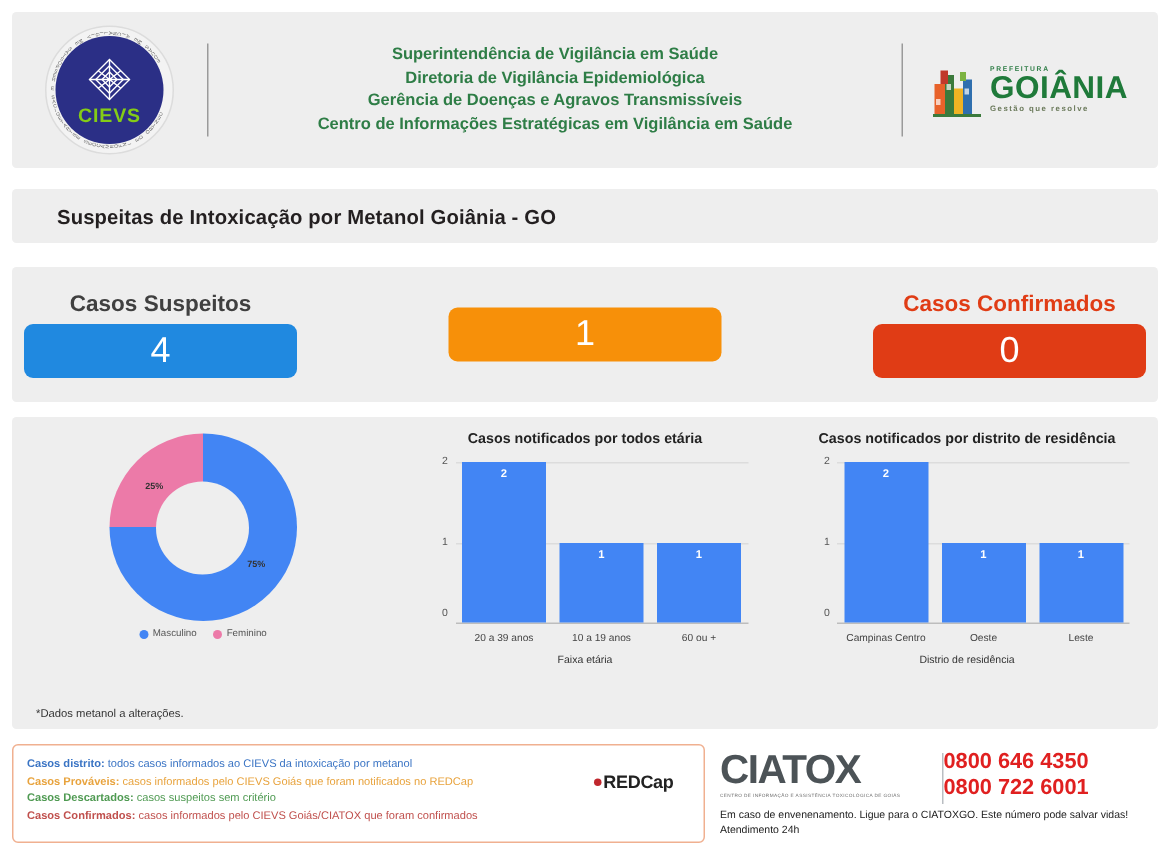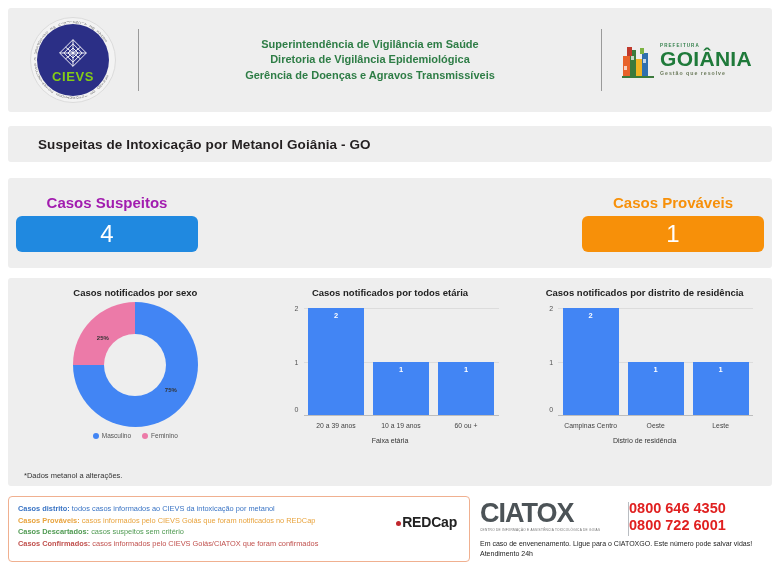--- a/index.html
+++ b/index.html
@@ -143,22 +143,22 @@
 
   
   .footer{position:absolute;left:8px;top:496px;width:764px;height:66px;display:flex;}
   .legend-box{
     width:462px;border:1px solid #f0b090;border-radius:4px;background:#ffffff;
     padding:6px 9px;box-sizing:border-box;position:relative;
   }
   .leg-row{font-size:7.4px;line-height:11.6px;color:#3a55a5;white-space:nowrap;}
   .leg-row b{font-weight:bold;}
   .leg-redcap{
-    position:absolute;right:12px;top:17px;
-    font-size:14px;font-weight:bold;color:#222;letter-spacing:-.2px;
+    position:absolute;right:20px;top:17px;
+    font-size:12px;font-weight:bold;color:#222;letter-spacing:-.2px;
   }
   .leg-redcap .rdot{
     display:inline-block;width:5px;height:5px;border-radius:50%;
     background:#c0272d;margin-right:1px;vertical-align:1px;
   }
 
   .ciatox{
     flex:1;padding:4px 0 0 10px;box-sizing:border-box;position:relative;
   }
   .ciatox-top{display:flex;align-items:flex-start;}
@@ -273,20 +273,21 @@
         </div>
       </div>
     </div>
 
     <div class="vdiv"></div>
 
     <div class="header-titles">
       <div>Superintendência de Vigilância em Saúde</div>
       <div>Diretoria de Vigilância Epidemiológica</div>
       <div>Gerência de Doenças e Agravos Transmissíveis</div>
+      <div>Centro de Informações Estratégicas em Vigilância em Saúde</div>
     </div>
 
     <div class="vdiv"></div>
 
     <div class="goiania-wrap">
       <svg class="goi-mark" viewBox="0 0 32 36">
         <rect x="1" y="14" width="7" height="20" fill="#e8622a"></rect>
         <rect x="8" y="8" width="6" height="26" fill="#3b7a3c"></rect>
         <rect x="14" y="17" width="6" height="17" fill="#f0b323"></rect>
         <rect x="20" y="11" width="6" height="23" fill="#2f6fae"></rect>
@@ -304,33 +305,35 @@
       </div>
     </div>
   </div>
 
   <div class="panel titlebar">
     <div class="t">Suspeitas de Intoxicação por Metanol Goiânia - GO</div>
   </div>
 
   <div class="panel kpis">
     <div class="kpi">
-      <div class="kpi-label" style="color: #a21caf;">Casos Suspeitos</div>
+      <div class="kpi-label" style="color: #404040;">Casos Suspeitos</div>
       <div class="kpi-value" style="background: rgb(32, 137, 224);">4</div>
     </div>
     <div class="kpi">
-      <div class="kpi-label" style="color: rgb(247, 144, 9);">Casos Prováveis</div>
       <div class="kpi-value" style="background: rgb(247, 144, 9);">1</div>
     </div>
+    <div class="kpi">
+      <div class="kpi-label" style="color: rgb(224, 60, 21);">Casos Confirmados</div>
+      <div class="kpi-value" style="background: rgb(224, 60, 21);">0</div>
+    </div>
   </div>
 
   <div class="panel charts">
 
     <div class="chart-col">
-      <div class="chart-title">Casos notificados por sexo</div>
       <div class="donut-wrap">
         <div class="donut" id="donut" style="background: conic-gradient(rgb(66, 133, 244) 0deg, rgb(66, 133, 244) 270deg, rgb(236, 122, 168) 270deg, rgb(236, 122, 168) 360deg);"></div>
         <div class="donut-hole"></div>
         <div class="slice-lab lab-fem">25%</div>
         <div class="slice-lab lab-mas">75%</div>
       </div>
       <div class="donut-legend">
         <span class="k">
           <i class="dot" id="dotM" style="background: rgb(66, 133, 244);"></i>
           <em style="font-style:normal">Masculino</em>

